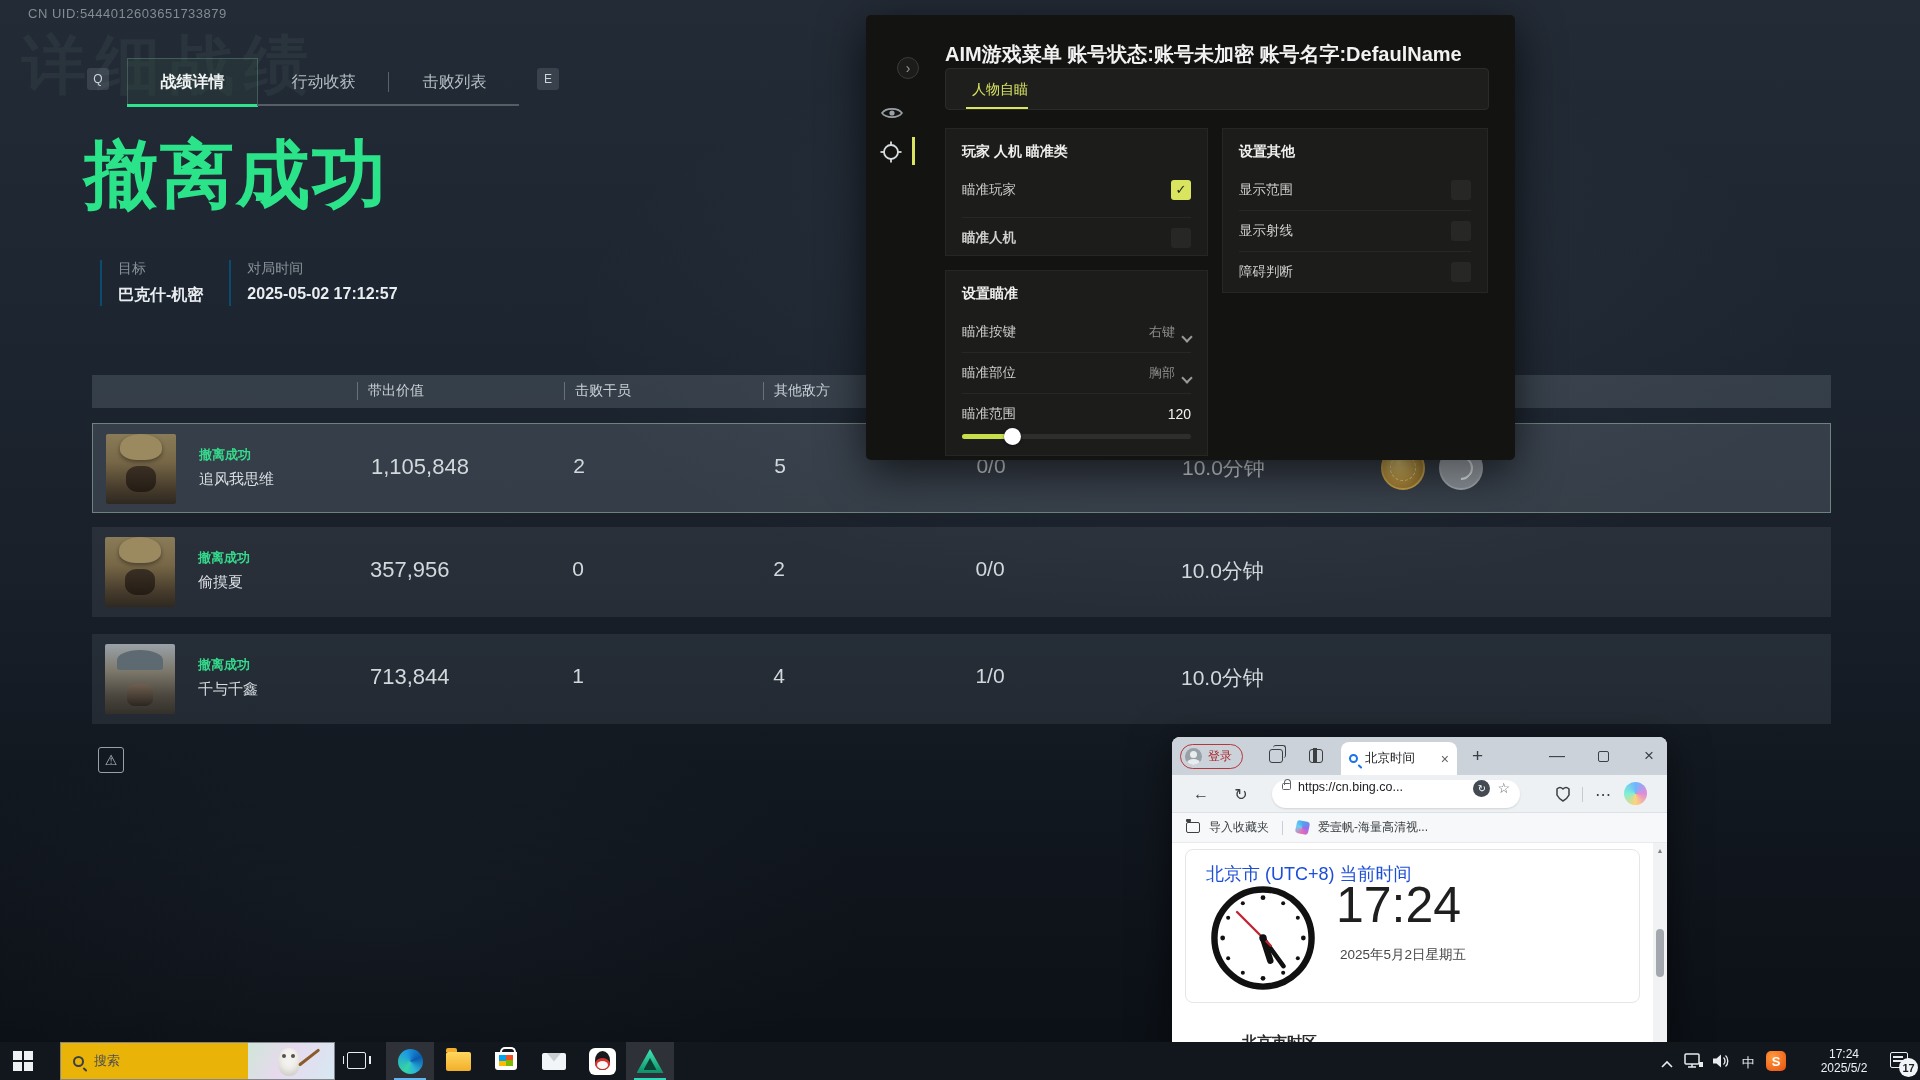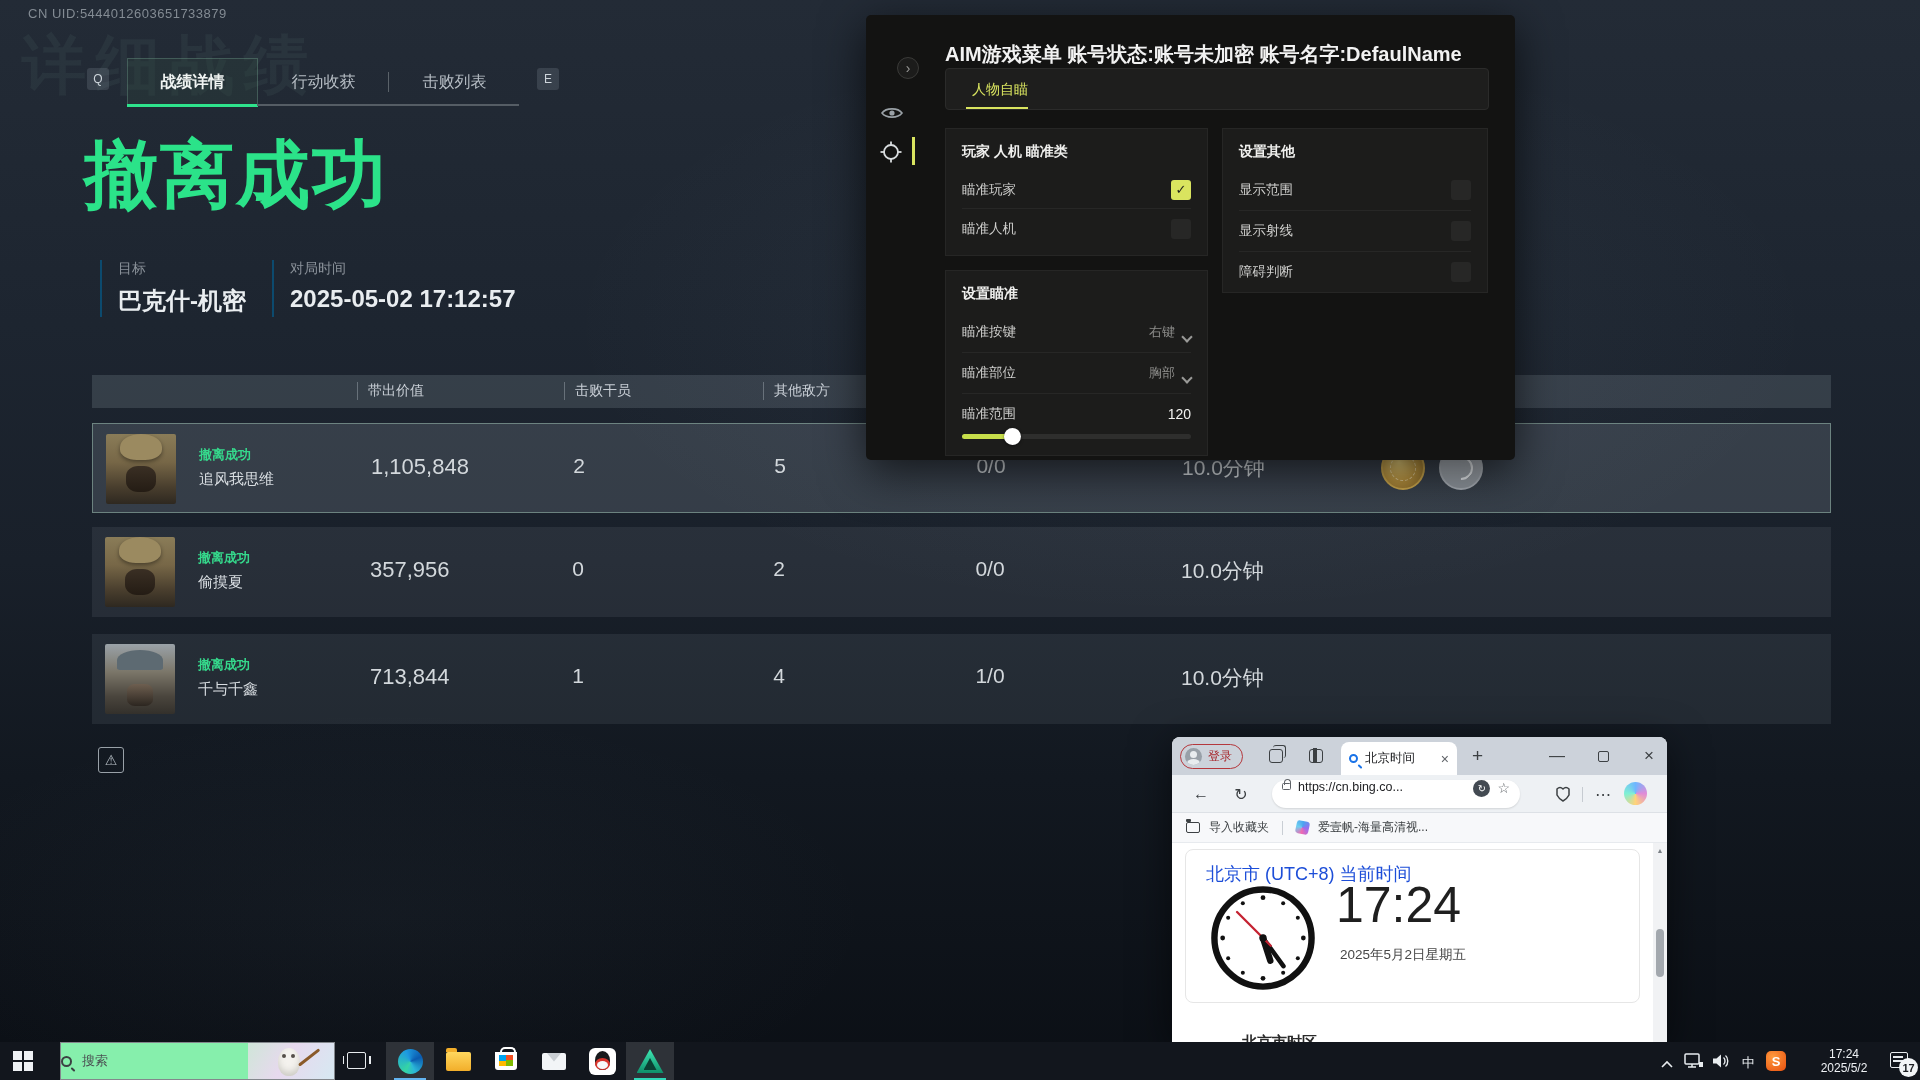--- a/index.html
+++ b/index.html
@@ -27,21 +27,21 @@
   .gtab.active::after { content:""; position:absolute; left:-1px; right:-1px; bottom:-2px; height:3px; background:#2ee38c; }
   .gtabs-underline { position:absolute; left:257px; top:104px; width:262px; height:2px; background:#555d65; }
   .gtab-divider { position:absolute; left:388px; top:72px; width:1px; height:20px; background:#5a6269; }
 
   .result-title { position:absolute; left:84px; top:126px; font-size:74px; font-weight:900;
     color:#2be389; letter-spacing:2px; }
 
   .info { position:absolute; left:100px; top:260px; display:flex; gap:26px; }
   .info-item { border-left:2px solid #0c4a6e; padding-left:16px; }
   .info-label { font-size:14px; color:#8b929a; }
-  .info-value { font-size:24px; color:#e9edf0; margin-top:7px; font-weight:bold; }
+  .info-value { font-size:16px; color:#e9edf0; margin-top:7px; font-weight:bold; }
 
   
   .gtable { position:absolute; left:92px; top:0; width:1739px; }
   .thead { position:absolute; left:0; top:375px; width:1739px; height:33px;
     background:rgba(145,158,170,.22); }
   .th { position:absolute; top:7px; font-size:14px; color:#c9cfd6; padding-left:10px;
     border-left:1px solid rgba(220,230,235,.3); }
   .trow { position:absolute; left:0; width:1739px; height:90px;
     background:rgba(173,188,200,.10); }
   .trow.sel { background:rgba(196,210,222,.16); border:1px solid rgba(175,215,195,.45); }
@@ -173,22 +173,22 @@
   .b-scrollbar { position:absolute; right:0; top:106px; width:14px; bottom:0; background:#f1f2f4;
     display:flex; flex-direction:column; align-items:center; }
   .sb-up { font-size:7px; color:#7a7f85; margin-top:4px; }
   .sb-thumb { position:absolute; top:86px; width:8px; height:48px; border-radius:4px; background:#a3a8ae; left:3px; }
 
   
   .taskbar { position:absolute; left:0; top:1042px; width:1920px; height:38px; background:#12161d; z-index:30; }
   .tb-start { position:absolute; left:13px; top:9px; width:20px; height:20px; display:grid;
     grid-template-columns:9px 9px; grid-template-rows:9px 9px; gap:2px; }
   .tb-start span { background:#eef1f4; }
-  .tb-search { position:absolute; left:60px; top:0; width:275px; height:38px; background:#86efac;
-    border:1px solid #83878c; display:flex; align-items:center; gap:10px; overflow:hidden; }
+  .tb-search { position:absolute; left:60px; top:0; width:275px; height:38px; background:#eab308;
+    border:1px solid #83878c; display:flex; align-items:center; padding-left:12px; gap:10px; overflow:hidden; }
   .tb-search .mag { border-color:#3c4043; width:11px; height:11px; }
   .tb-search .mag::after { background:#3c4043; left:9px; top:9px; }
   .tb-search-label { font-size:13px; color:#4a4e52; flex:1; }
   .owl-wrap { width:86px; height:38px; position:relative; flex:none;
     background:linear-gradient(120deg,#cfe6d8,#e7d9ee 45%,#d6e9f2); }
   .owl-body { position:absolute; left:30px; top:6px; width:22px; height:28px; border-radius:50% 50% 45% 45%;
     background:#f4f2ee; box-shadow:inset 0 -4px 6px rgba(150,150,140,.4); }
   .owl-body::before { content:""; position:absolute; left:4px; top:6px; width:4px; height:4px; border-radius:50%;
     background:#55504a; box-shadow:9px 0 0 #55504a; }
   .owl-wand { position:absolute; left:48px; top:14px; width:26px; height:2.5px; background:#8a5a2a;
@@ -338,21 +338,21 @@
     <div class="menu-tab">人物自瞄</div>
     <div class="menu-tab-underline"></div>
   </div>
 
   <div class="mcard" style="left:79px; top:113px; width:263px; height:128px;">
     <div class="mcard-title">玩家 人机 瞄准类</div>
     <div class="mrow first" style="top:40px;">
       <span class="mrow-label">瞄准玩家</span>
       <span class="checkbox on">✓</span>
     </div>
-    <div class="mrow" style="top:79px;">
+    <div class="mrow" style="top:88px;font-weight:bold;">
       <span class="mrow-label">瞄准人机</span>
       <span class="checkbox"></span>
     </div>
   </div>
 
   <div class="mcard" style="left:356px; top:113px; width:266px; height:165px;">
     <div class="mcard-title">设置其他</div>
     <div class="mrow first" style="top:40px;">
       <span class="mrow-label">显示范围</span>
       <span class="checkbox"></span>

